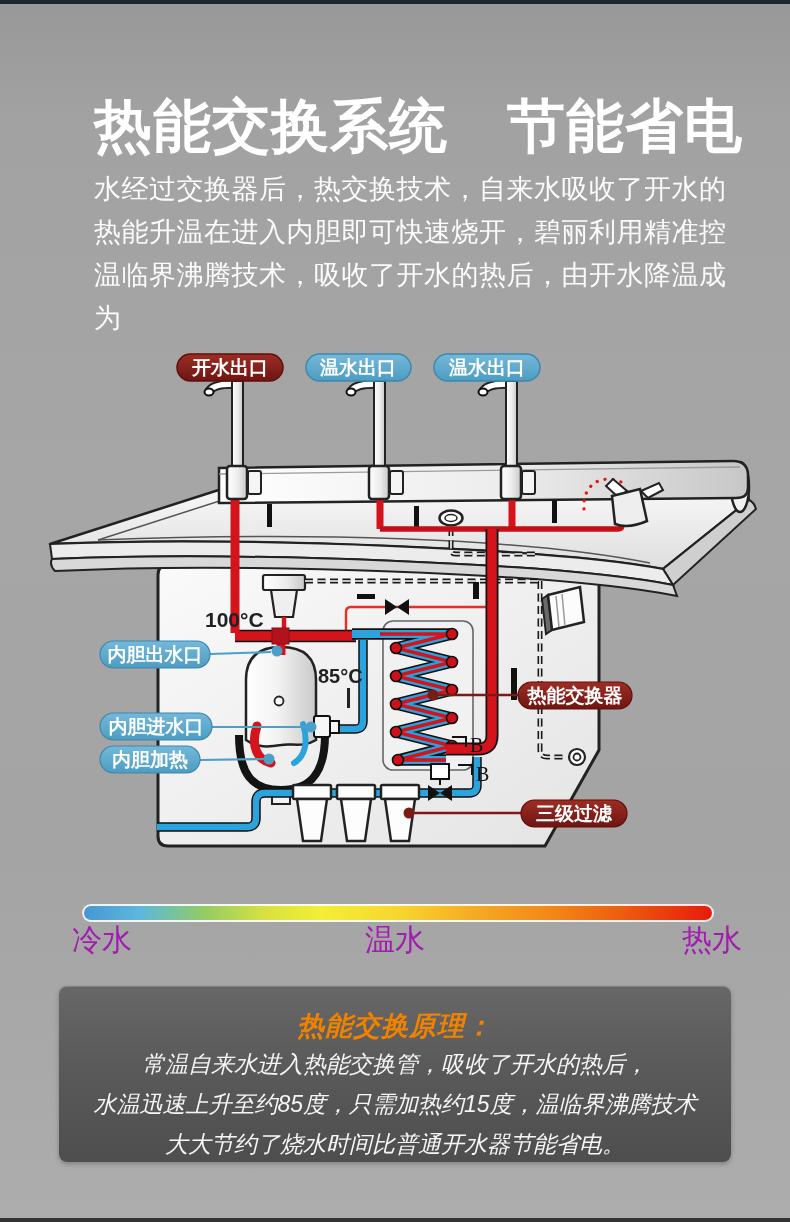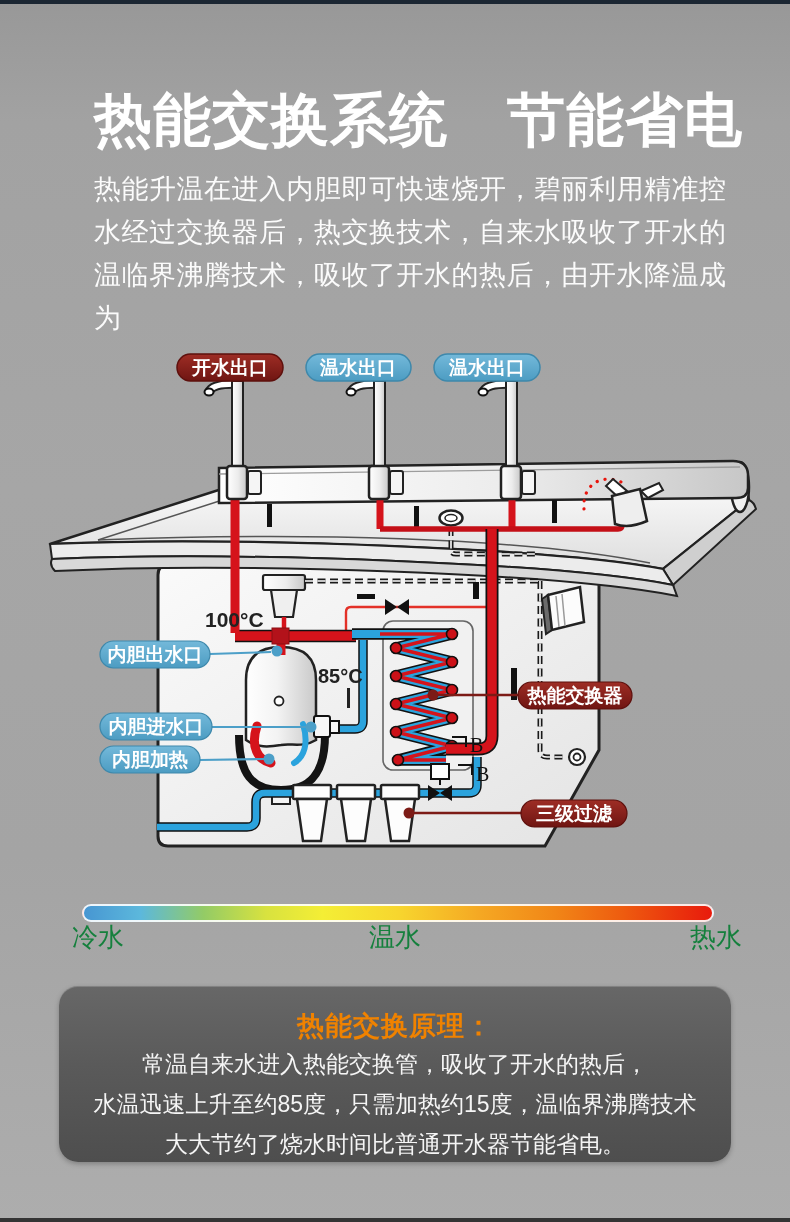--- a/index.html
+++ b/index.html
@@ -4,59 +4,60 @@
 <style>
   html,body{margin:0;padding:0;}
   body{
     width:790px;height:1222px;position:relative;overflow:hidden;
     font-family:"Liberation Sans","DejaVu Sans",sans-serif;
     background:linear-gradient(180deg,#989898 0%,#a2a2a2 10%,#a6a6a6 40%,#a4a4a4 70%,#adadad 100%);
   }
   .edge-top{position:absolute;left:0;top:0;width:790px;height:4px;background:#1c2733;}
   .edge-bottom{position:absolute;left:0;top:1218px;width:790px;height:4px;background:#343434;}
   .page-title{
-    position:absolute;left:94px;top:82px;width:660px;
+    position:absolute;left:94px;top:88px;width:660px;
     font-size:58px;font-weight:800;color:#ffffff;letter-spacing:1px;white-space:nowrap;
   }
   .intro{position:absolute;left:94px;top:168px;width:640px;color:#fbfbfb;
     font-size:27px;line-height:43px;letter-spacing:.5px;}
   .diagram-svg{position:absolute;left:0;top:0;width:790px;height:1222px;}
   .legend-bar{
     position:absolute;left:82px;top:904px;width:628px;height:14px;border-radius:9px;
     border:2px solid rgba(255,255,255,.9);
     background:linear-gradient(90deg,#4796d2 0%,#5cb8dc 9%,#93cb66 19%,#d8e23f 29%,#f4ee35 38%,#f7d62e 50%,#f5a823 63%,#f18617 75%,#ee5b0f 86%,#e81a0c 100%);
   }
   .legend-labels{position:absolute;left:0;top:920px;width:790px;height:34px;
-    font-size:26px;color:#15803d;}
+    font-size:30px;color:#a21caf;}
   .legend-cold{position:absolute;left:72px;}
   .legend-warm{position:absolute;left:50%;transform:translateX(-50%);}
   .legend-hot{position:absolute;right:48px;}
   .principle-box{
-    position:absolute;left:59px;top:986px;width:672px;height:176px;border-radius:19px;
+    position:absolute;left:59px;top:986px;width:672px;height:176px;border-radius:8px;
     background:linear-gradient(180deg,#676767 0%,#5a5a5a 45%,#4e4e4e 100%);
     box-shadow:inset 0 1px 0 rgba(255,255,255,.18), 0 2px 5px rgba(0,0,0,.25);
     text-align:center;
+    font-style:italic;
   }
   .principle-title{margin-top:22px;font-size:27px;font-weight:800;color:#f08200;letter-spacing:1px;}
   .principle-lines{font-size:23px;color:#f5f5f5;line-height:40px;}
   .svg-text{font-family:"Liberation Sans","DejaVu Sans",sans-serif;}
   .pill-text{fill:#ffffff;font-weight:700;}
   .temp-text{fill:#222222;font-weight:800;}
   .b-text{font-family:"Liberation Serif","DejaVu Serif",serif;fill:#111111;}
 </style>
 </head>
 <body>
 
 <div class="edge-top"></div>
 
 <div class="page-title">热能交换系统　节能省电</div>
 
 <div class="intro">
+  <div>水经过交换器后，热交换技术，自来水吸收了开水的</div>
   <div>热能升温在进入内胆即可快速烧开，碧丽利用精准控</div>
-  <div>水经过交换器后，热交换技术，自来水吸收了开水的</div>
   <div>温临界沸腾技术，吸收了开水的热后，由开水降温成为</div>
 </div>
 
 <svg class="diagram-svg" viewBox="0 0 790 1222" xmlns="http://www.w3.org/2000/svg">
   <defs>
     <linearGradient id="gMetalH" x1="0" y1="0" x2="1" y2="0">
       <stop offset="0" stop-color="#ffffff"></stop>
         <stop offset=".55" stop-color="#ececec"></stop>
         <stop offset="1" stop-color="#c7c7c7"></stop>
     </linearGradient>

